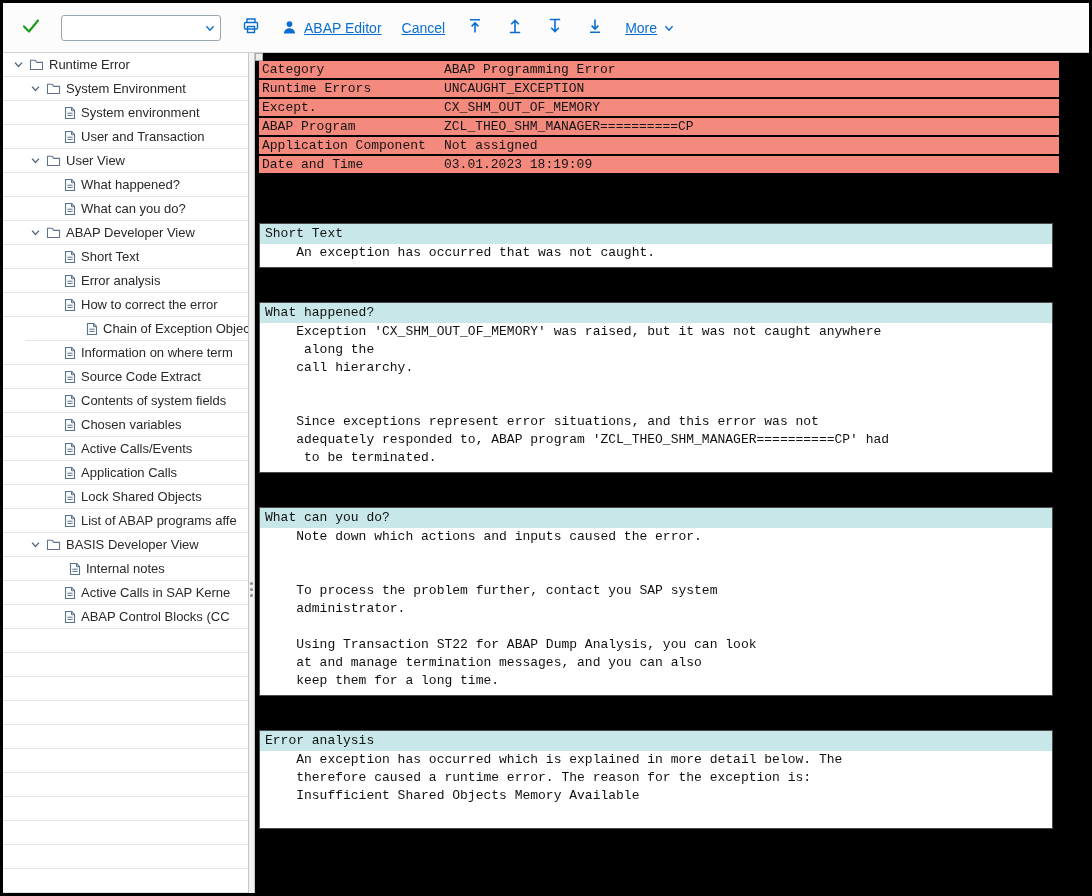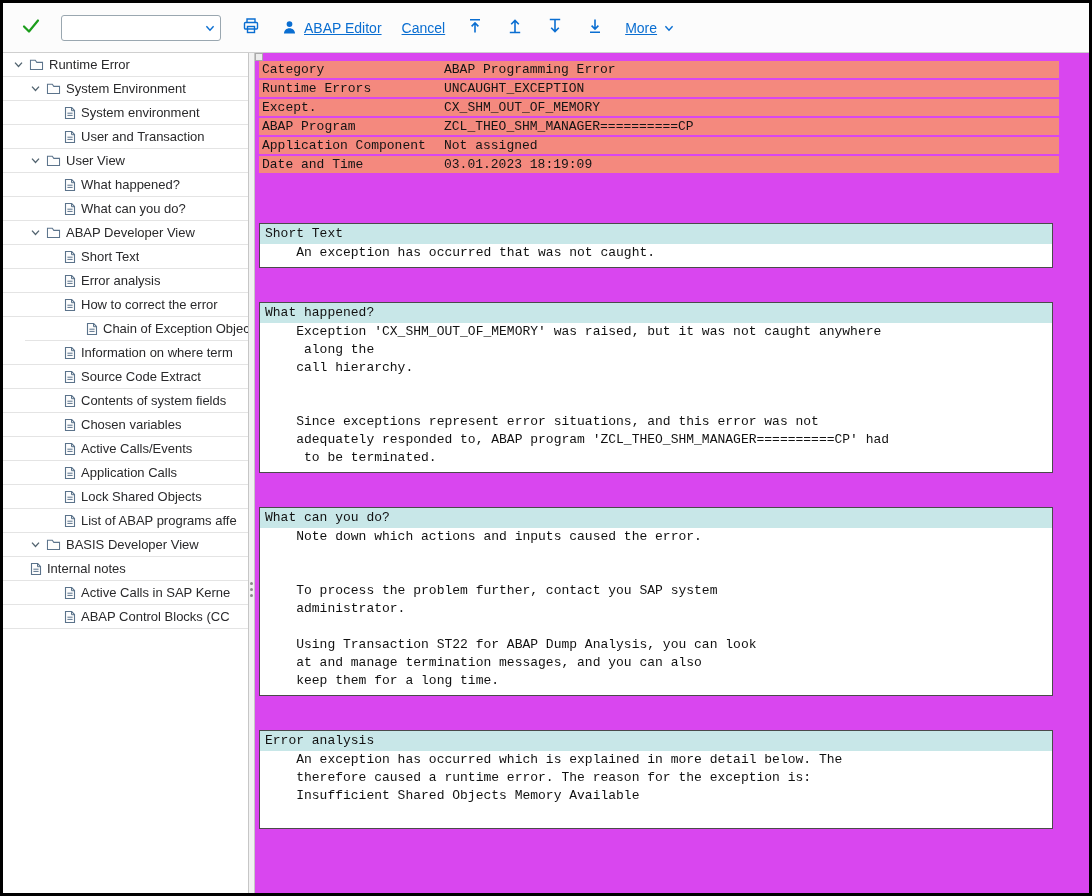--- a/index.html
+++ b/index.html
@@ -20,35 +20,35 @@
                  font:13px "Liberation Sans",sans-serif; color:#222; }
   .combo-arrow { color:var(--accent-blue,#0a6ed1); display:flex; }
   .tb-link { font-size:14px;text-decoration:underline; }
   .tb-icon { color:var(--accent-blue,#0a6ed1); }
   .tb-ic { display:flex; }
 
   
   .app-body { flex:1; display:flex; min-height:0; }
 
   .tree-panel { flex:0 0 246px; width:246px; border-right:1px solid #c6c6c6; background:#fff;
-                display:flex; flex-direction:row; overflow:hidden; }
+                display:flex; flex-direction:column; overflow:hidden; }
   .tree-row { height:24px; display:flex; align-items:center; gap:5px;
               border-bottom:1px solid var(--row-line,#e4e4e4);
               white-space:nowrap; overflow:hidden; font-size:13px; color:#29292b; cursor:default; }
   .tree-row .chev { color:#51636f; display:flex; flex:none; }
   .tree-row .ic   { color:var(--tree-icon,#5b738b); display:flex; flex:none; }
   .tree-label { overflow:hidden; }
   .tree-filler { flex:1; background:repeating-linear-gradient(to bottom, #fff 0 23px, var(--row-line,#e4e4e4) 23px 24px); }
 
   .splitter { flex:0 0 6px; width:6px; background:#f2f2f2; border-right:1px solid #c6c6c6; position:relative; cursor:col-resize; }
   .splitter-dots { position:absolute; left:1px; top:63%; display:flex; flex-direction:column; gap:3px; }
   .splitter-dots i { width:3px; height:3px; border-radius:50%; background:#8a8a8a; }
 
   
-  .content { flex:1; position:relative; background:#d946ef; padding:8px 0 0 4px; overflow:hidden; }
+  .content { flex:1; position:relative; background:#000000; padding:8px 0 0 4px; overflow:hidden; }
   .corner-nub { position:absolute; left:0; top:0; width:8px; height:8px; background:#ececec; border:1px solid #aaa; }
 
   .hf-row { width:800px; height:17px; margin-bottom:2px; background:var(--salmon,#f4897e);
             display:flex; align-items:center; padding-left:3px;
             font:13px/17px "Liberation Mono","DejaVu Sans Mono",monospace; color:#141414; }
   .hf-label { flex:0 0 182px; }
   .hf-value { flex:1; white-space:pre; }
 
   .sections { margin-top:50px; }
   .section-box { width:794px; border:1px solid var(--box-border,#4a4a4a); background:#fff;
@@ -366,21 +366,21 @@
                 <path d="M2.2 4l3.8 4.2L9.8 4" fill="none" stroke="currentColor" stroke-width="1.4"></path>
               </svg>
             </span>
             <span class="ic">
               <svg width="15" height="13" viewBox="0 0 16 14">
                 <path d="M1.5 2.5h5.2l1.6 2.2h6.2v7.8H1.5z" fill="#fdfdfd" stroke="currentColor" stroke-width="1.1"></path>
               </svg>
             </span>
             <span class="tree-label">BASIS Developer View</span>
           </div>
-          <div class="tree-row" style="padding-left: 27px;">
+          <div class="tree-row" style="padding-left: 66px;">
             <span class="ic">
               <svg width="12" height="14" viewBox="0 0 12 14">
                 <path d="M1.5 1.5h6.2l2.8 3v8H1.5z" fill="#fdfdfd" stroke="currentColor" stroke-width="1.1"></path>
                 <path d="M7.5 1.8v2.9h2.9" fill="none" stroke="currentColor" stroke-width="1"></path>
                 <path d="M3.4 7.2h5.2M3.4 9.4h5.2" stroke="currentColor" stroke-width="1"></path>
               </svg>
             </span>
             <span class="tree-label">Internal notes</span>
           </div>
           <div class="tree-row" style="padding-left: 61px;">

